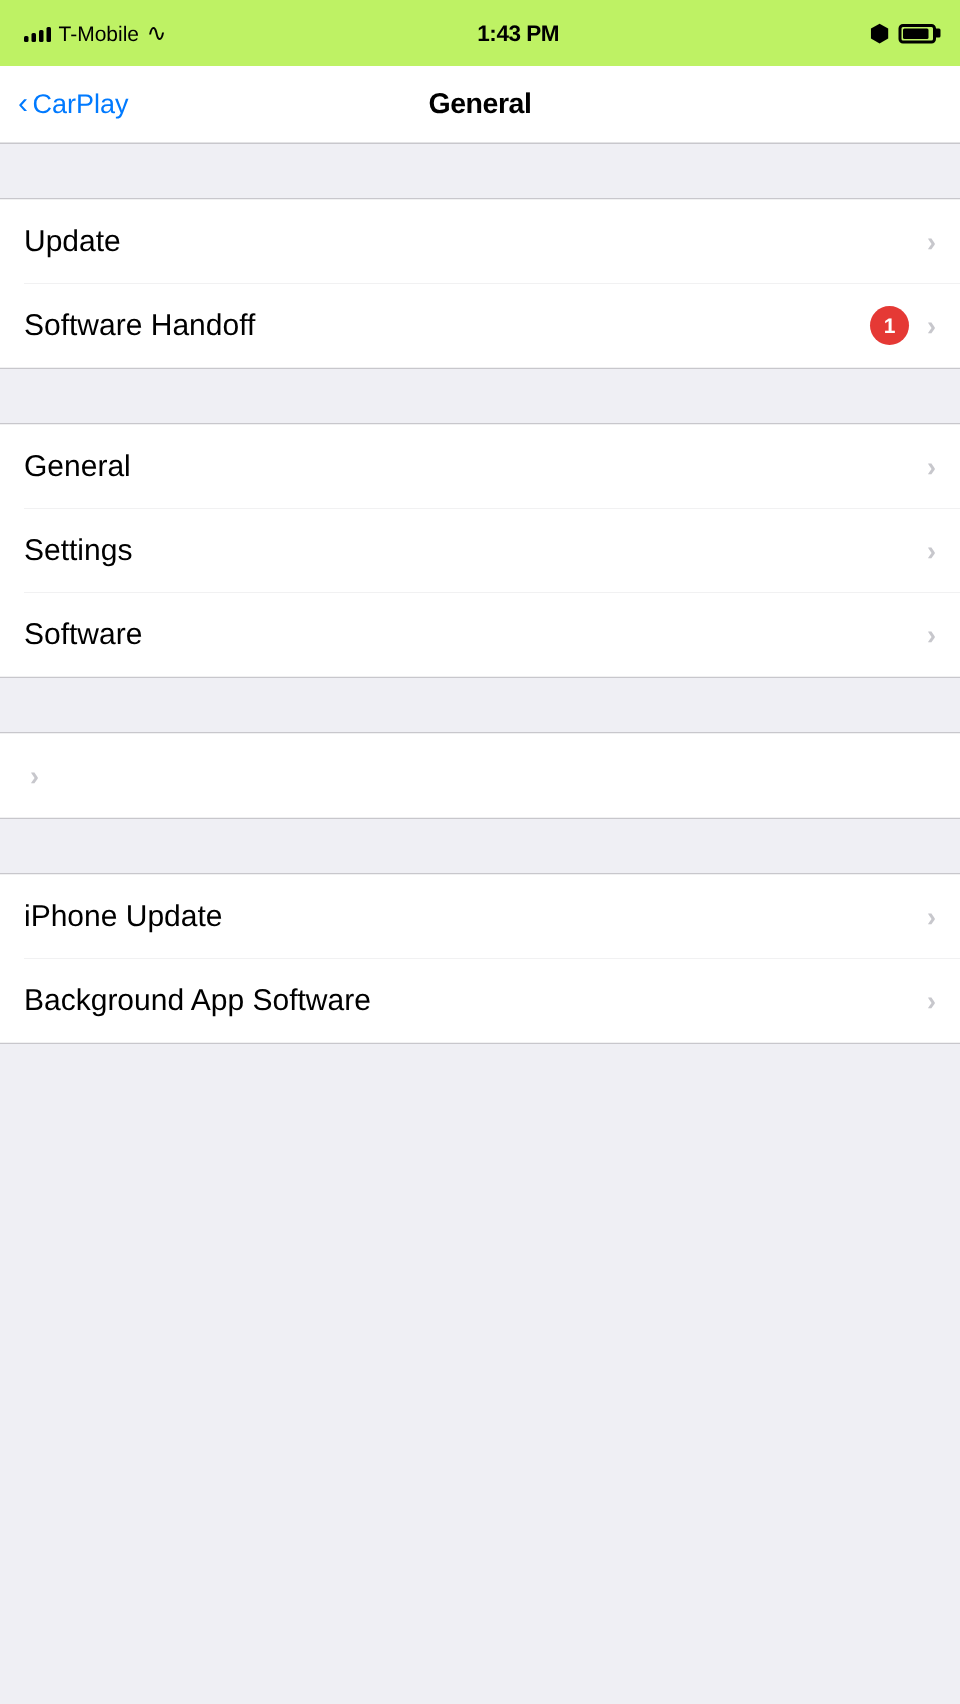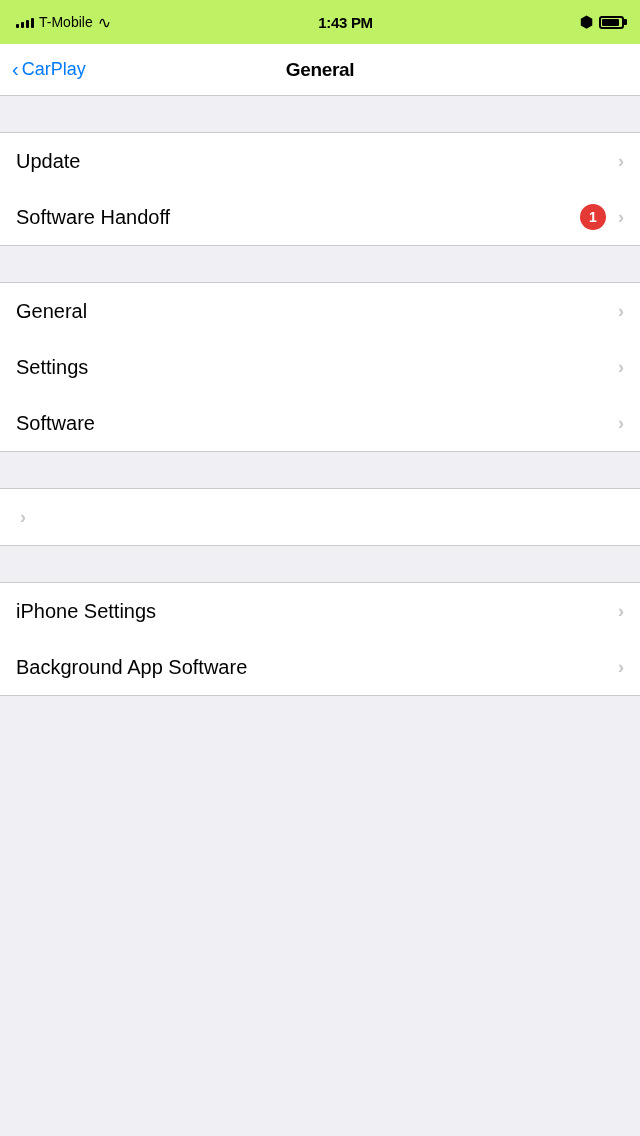--- a/index.html
+++ b/index.html
@@ -239,21 +239,21 @@
   <div class="settings-group">
     <div class="settings-row">
       <span class="chevron">›</span>
     </div>
   </div>
 
   <div class="section-gap"></div>
 
   <div class="settings-group">
     <div class="settings-row">
-      <span class="row-label">iPhone Settings</span>
+      <span class="row-label">iPhone Update</span>
       <span class="chevron">›</span>
     </div>
     <div class="settings-row">
       <span class="row-label">Background App Software</span>
       <span class="chevron">›</span>
     </div>
   </div>
 
 </div>
 

